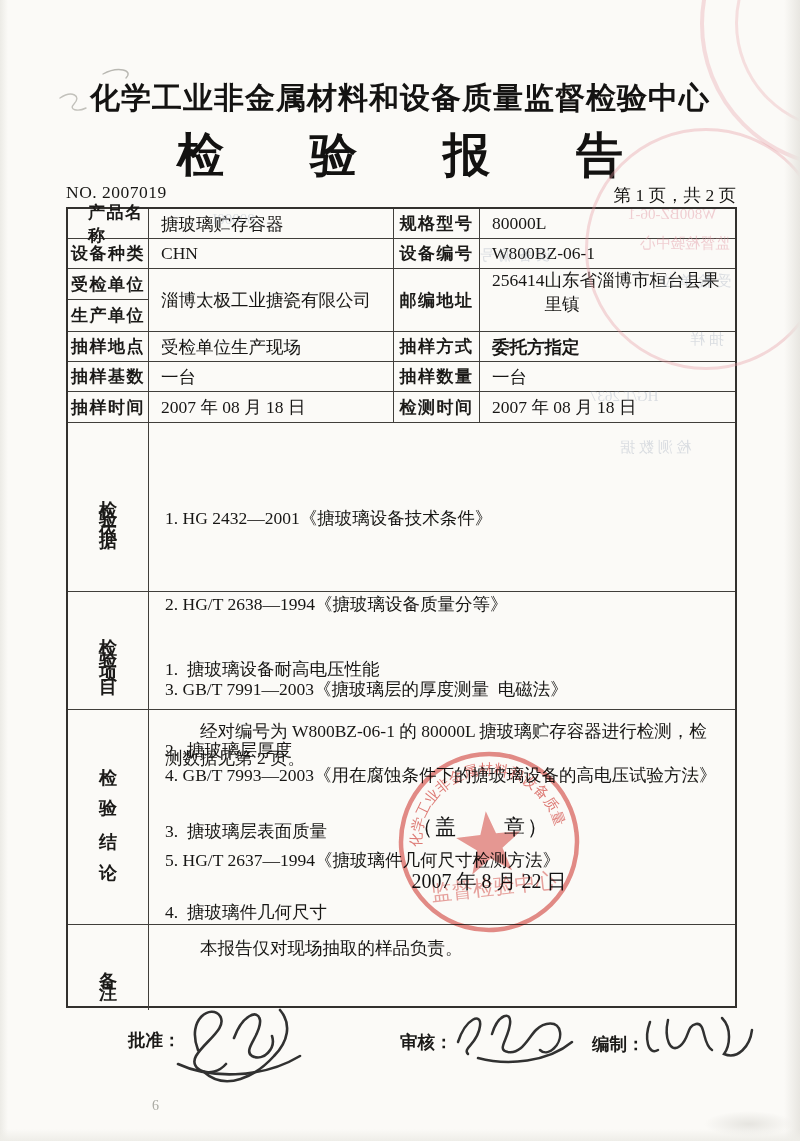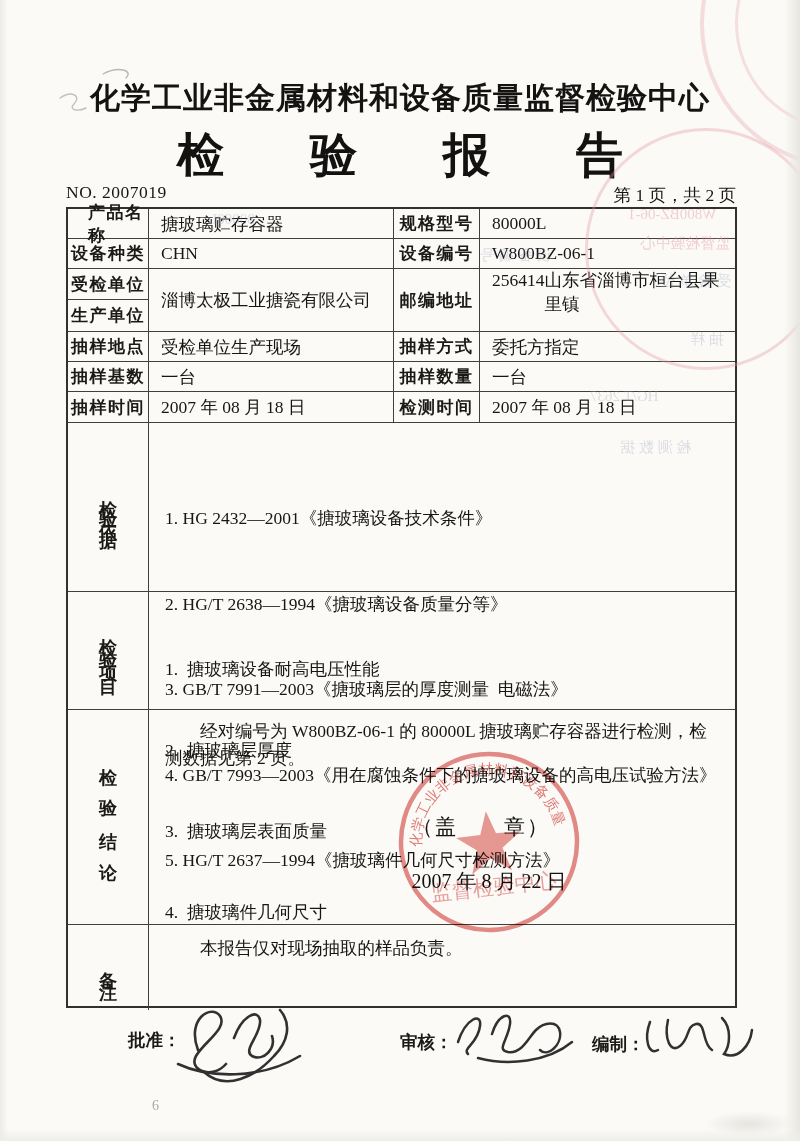--- a/index.html
+++ b/index.html
@@ -133,21 +133,21 @@
   <div class="cell hlabel" style="grid-row:3/5;grid-column:3;">邮编地址</div>
   <div class="cell value" style="grid-row:3/5;grid-column:2;">淄博太极工业搪瓷有限公司</div>
   <div class="cell value value-2line no-r" style="grid-row:3/5;grid-column:4;">
     <span>256414</span>
     <span>山东省淄博市桓台县果里镇</span>
   </div>
 
   <div class="cell hlabel" style="grid-row:5;grid-column:1;">抽样地点</div>
   <div class="cell value" style="grid-row:5;grid-column:2;">受检单位生产现场</div>
   <div class="cell hlabel" style="grid-row:5;grid-column:3;">抽样方式</div>
-  <div class="cell value no-r" style="grid-row:5;grid-column:4;">委托方指定</div>
+  <div class="cell value no-r" style="grid-row:5;grid-column:4;font-weight:bold;">委托方指定</div>
 
   <div class="cell hlabel" style="grid-row:6;grid-column:1;">抽样基数</div>
   <div class="cell value" style="grid-row:6;grid-column:2;">一台</div>
   <div class="cell hlabel" style="grid-row:6;grid-column:3;">抽样数量</div>
   <div class="cell value no-r" style="grid-row:6;grid-column:4;">一台</div>
 
   <div class="cell hlabel" style="grid-row:7;grid-column:1;">抽样时间</div>
   <div class="cell value" style="grid-row:7;grid-column:2;">2007 年 08 月 18 日</div>
   <div class="cell hlabel" style="grid-row:7;grid-column:3;text-align:right;">检测时间</div>
   <div class="cell value no-r" style="grid-row:7;grid-column:4;">2007 年 08 月 18 日</div>

